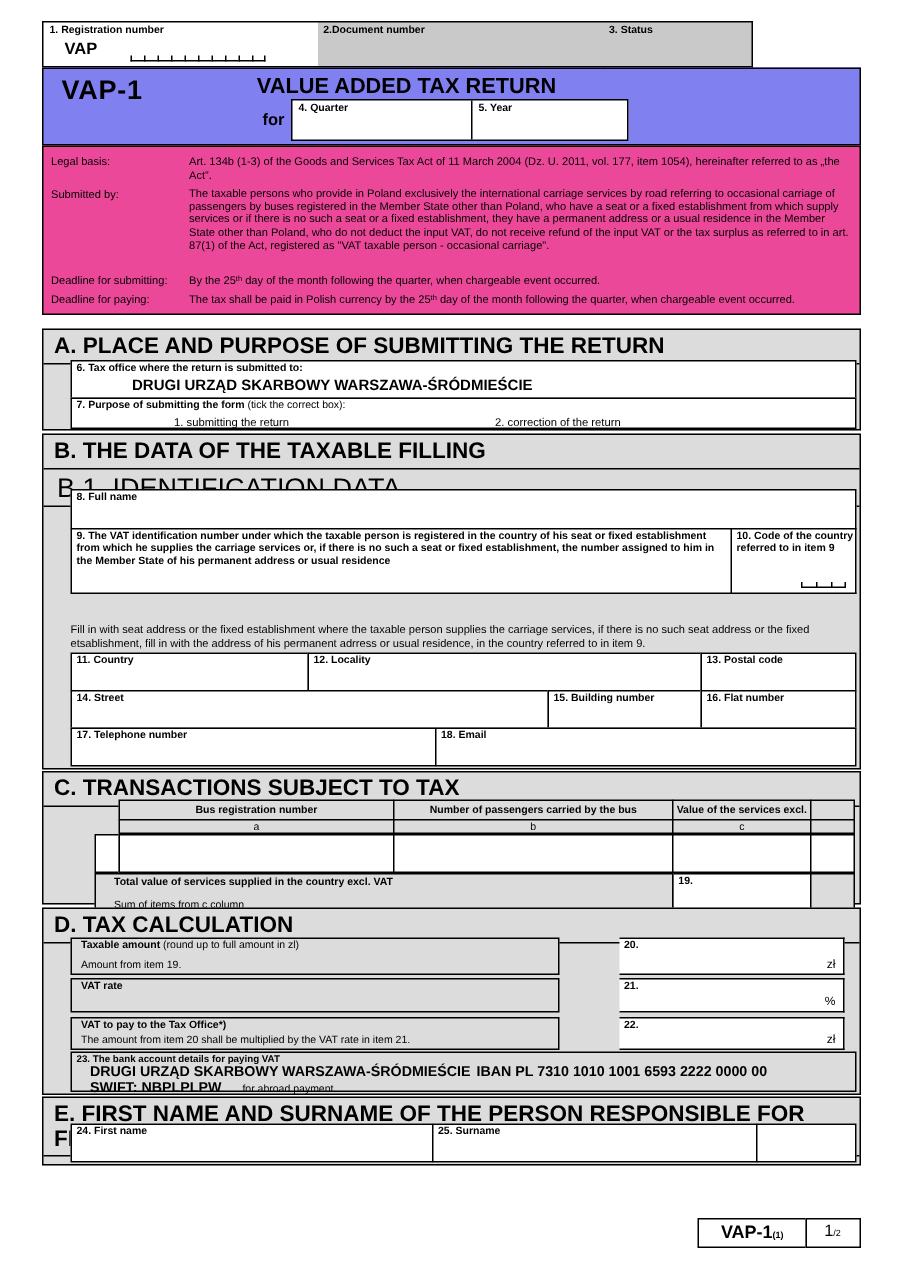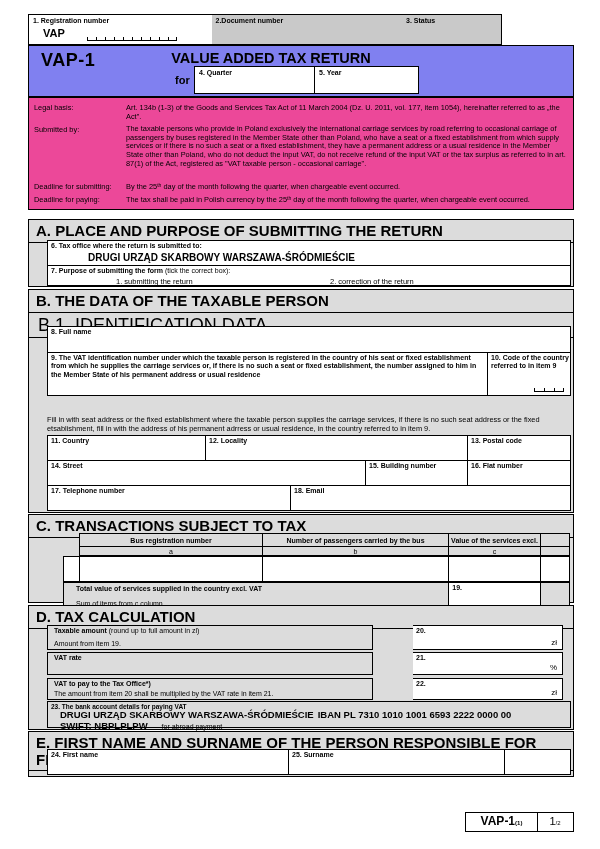--- a/index.html
+++ b/index.html
@@ -187,21 +187,21 @@
     <div class="a-box7">
       <span class="flbl"><b>7. Purpose of submitting the form</b><span class="hint">  (tick the correct box):</span></span>
       <div class="a-opts">
         <span class="a-opt1">1.  submitting the return</span>
         <span class="a-opt2">2. correction of the return</span>
       </div>
     </div>
   </div>
 
   <div class="abs sect secB">
-    <div class="sec-title">B. THE DATA OF THE TAXABLE PERSON</div>
+    <div class="sec-title">B. THE DATA OF THE TAXABLE FILLING</div>
     <div class="sub-title">B.1. IDENTIFICATION DATA</div>
     <div class="b-box8">
       <span class="flbl">8. Full name</span>
     </div>
     <div class="b-row9">
       <div class="b-box9">
         <span class="flbl">9. The VAT identification number under which the taxable person is registered in the country of his seat or fixed establishment from which he supplies the carriage services or, if there is no such a seat or fixed establishment, the number assigned to him in the Member State of his permanent address or usual residence</span>
       </div>
       <div class="b-box10">
         <span class="flbl">10. Code of the country referred to in item 9</span>

